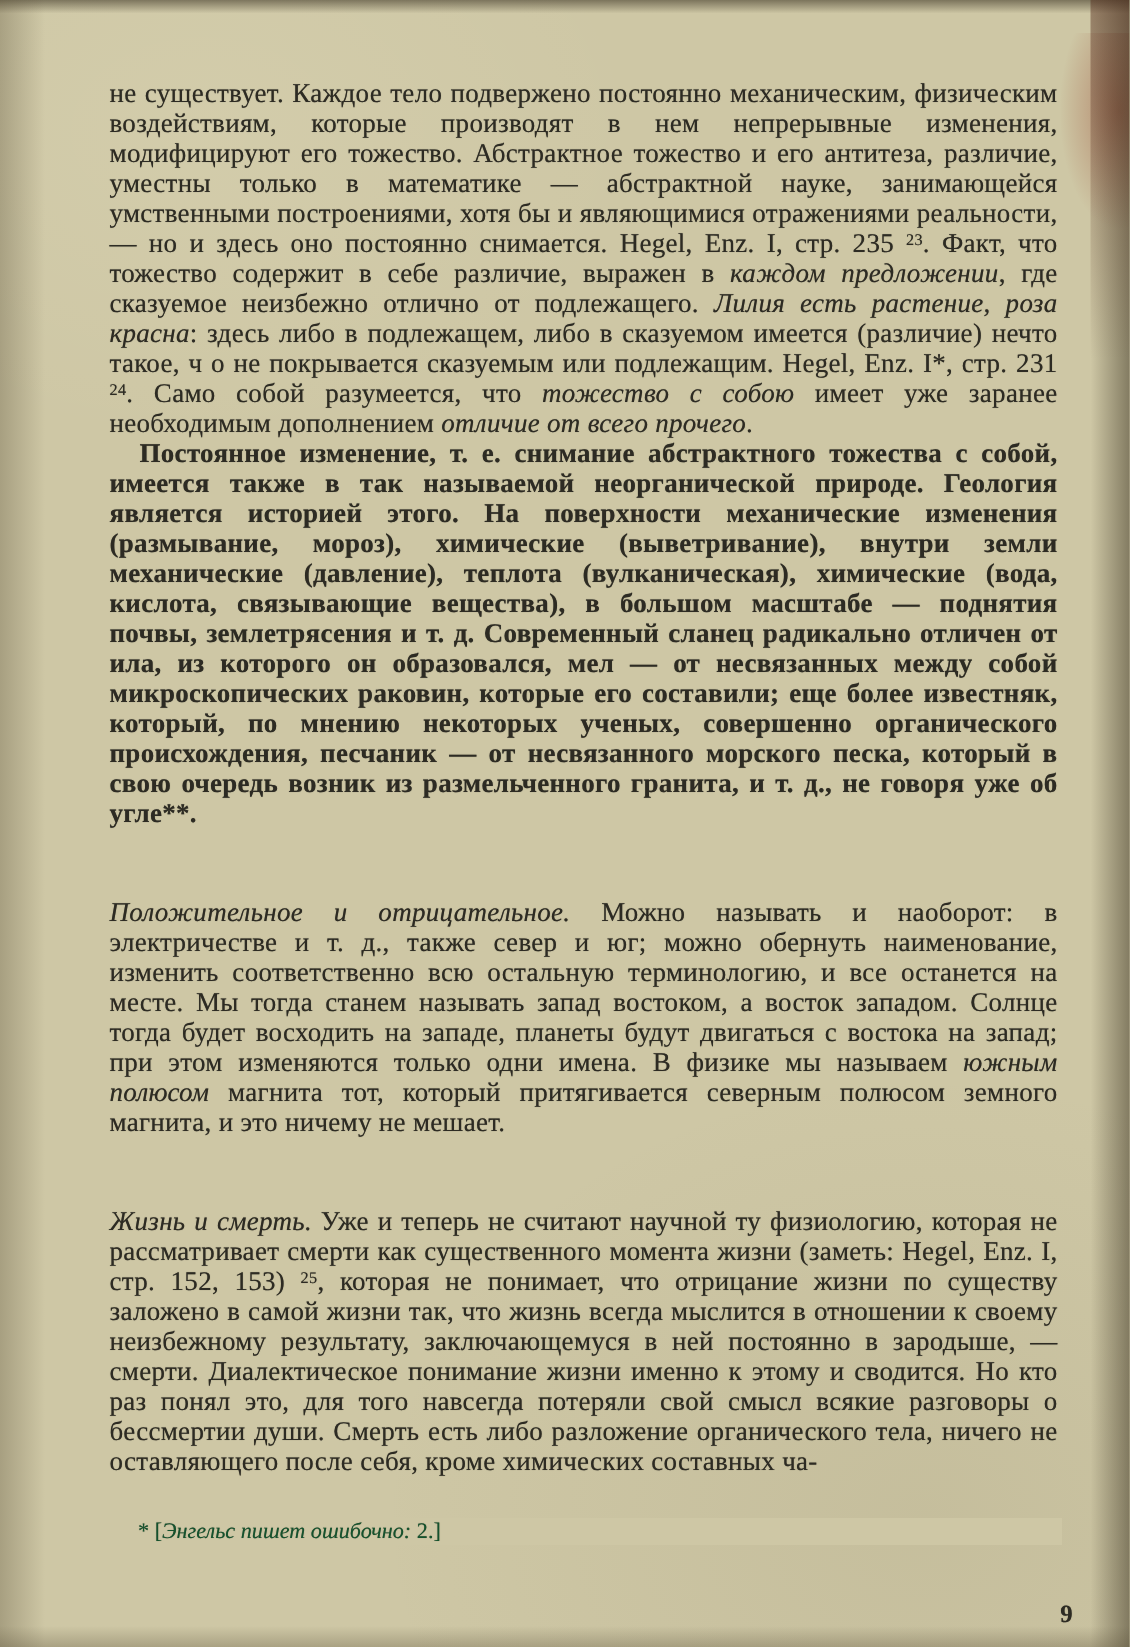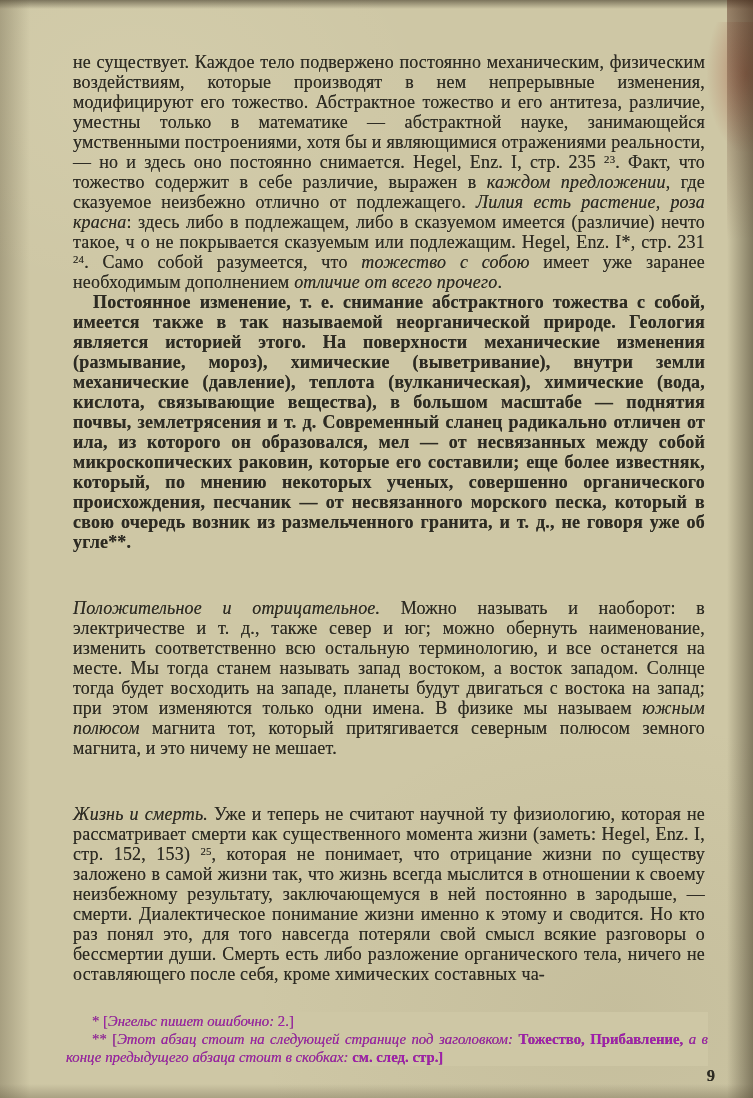--- a/index.html
+++ b/index.html
@@ -55,21 +55,21 @@
   .para.gap { margin-top: 46px; }
   .it { font-style: italic; }
   .bd { font-weight: bold; }
   sup {
     font-size: 0.6em; line-height: 0;
     vertical-align: baseline; position: relative; top: -0.45em;
   }
   .footnotes {
     position: absolute; left: 66px; top: 1012px; width: 642px;
     background: #cec7a5;
-    color: #a21caf;
+    color: #14532d;
     font-size: 14.8px; line-height: 18px;
     text-align: justify;
     text-shadow: 0 0 0.5px rgba(42,40,32,0.6);
   }
   .fn { margin: 0; text-indent: 26px; }
   .page-number {
     position: absolute; right: 38px; top: 1066px;
     color: #2d2b23; font-weight: bold; font-size: 16.5px;
     text-shadow: 0 0 0.5px rgba(42,40,32,0.65);
   }
@@ -86,17 +86,16 @@
 
   <div class="text-block">
       <p class="para"><span>не существует. Каждое тело подвержено постоянно механическим, физическим воздействиям, которые производят в нем непрерывные изменения, модифицируют его тожество. Абстрактное тожество и его антитеза, различие, уместны только в математике — абстрактной науке, занимающейся умственными построениями, хотя бы и являющимися отражениями реальности, — но и здесь оно постоянно снимается. Hegel, Enz. I, стр. 235 </span><sup>23</sup><span>. Факт, что тожество содержит в себе различие, выражен в </span><span class="it">каждом предложении</span><span>, где сказуемое неизбежно отлично от подлежащего. </span><span class="it">Лилия есть растение, роза красна</span><span>: здесь либо в подлежащем, либо в сказуемом имеется (различие) нечто такое, ч о не покрывается сказуемым или подлежащим. Hegel, Enz. I*, стр. 231 </span><sup>24</sup><span>. Само собой разумеется, что </span><span class="it">тожество с собою</span><span> имеет уже заранее необходимым дополнением </span><span class="it">отличие от всего прочего</span><span>.</span></p>
       <p class="para indent"><span>Постоянное изменение, т. е. снимание абстрактного тожества с собой, имеется также в так называемой неорганической природе. Геология является историей этого. На поверхности механические изменения (размывание, мороз), химические (выветривание), внутри земли механические (давление), теплота (вулканическая), химические (вода, кислота, связывающие вещества), в большом масштабе — поднятия почвы, землетрясения и т. д. Современный сланец радикально отличен от ила, из которого он образовался, мел — от несвязанных между собой микроскопических раковин, которые его составили; еще более известняк, который, по мнению некоторых ученых, совершенно органического происхождения, песчаник — от несвязанного морского песка, который в свою очередь возник из размельченного гранита, и т. д., не говоря уже об угле**.</span></p>
       <p class="para gap"><span class="it">Положительное и отрицательное.</span><span> Можно называть и наоборот: в электричестве и т. д., также север и юг; можно обернуть наименование, изменить соответственно всю остальную терминологию, и все останется на месте. Мы тогда станем называть запад востоком, а восток западом. Солнце тогда будет восходить на западе, планеты будут двигаться с востока на запад; при этом изменяются только одни имена. В физике мы называем </span><span class="it">южным полюсом</span><span> магнита тот, который притягивается северным полюсом земного магнита, и это ничему не мешает.</span></p>
       <p class="para gap"><span class="it">Жизнь и смерть.</span><span> Уже и теперь не считают научной ту физиологию, которая не рассматривает смерти как существенного момента жизни (заметь: Hegel, Enz. I, стр. 152, 153) </span><sup>25</sup><span>, которая не понимает, что отрицание жизни по существу заложено в самой жизни так, что жизнь всегда мыслится в отношении к своему неизбежному результату, заключающемуся в ней постоянно в зародыше, — смерти. Диалектическое понимание жизни именно к этому и сводится. Но кто раз понял это, для того навсегда потеряли свой смысл всякие разговоры о бессмертии души. Смерть есть либо разложение органического тела, ничего не оставляющего после себя, кроме химических составных ча-</span></p>
     </div>
 
   <div class="footnotes">
       <p class="fn"><span>* [</span><span class="it">Энгельс пишет ошибочно:</span><span> 2.]</span></p>
-      <p class="fn"><span>** [</span><span class="it">Этот абзац стоит на следующей странице под заголовком:</span><span class="bd"> Тожество, Прибавление, </span><span class="it">а в конце предыдущего абзаца стоит в скобках:</span><span class="bd"> см. след. стр.]</span></p>
     </div>
 
   <div class="page-number">9</div>
 </div>
 
 </body></html>

